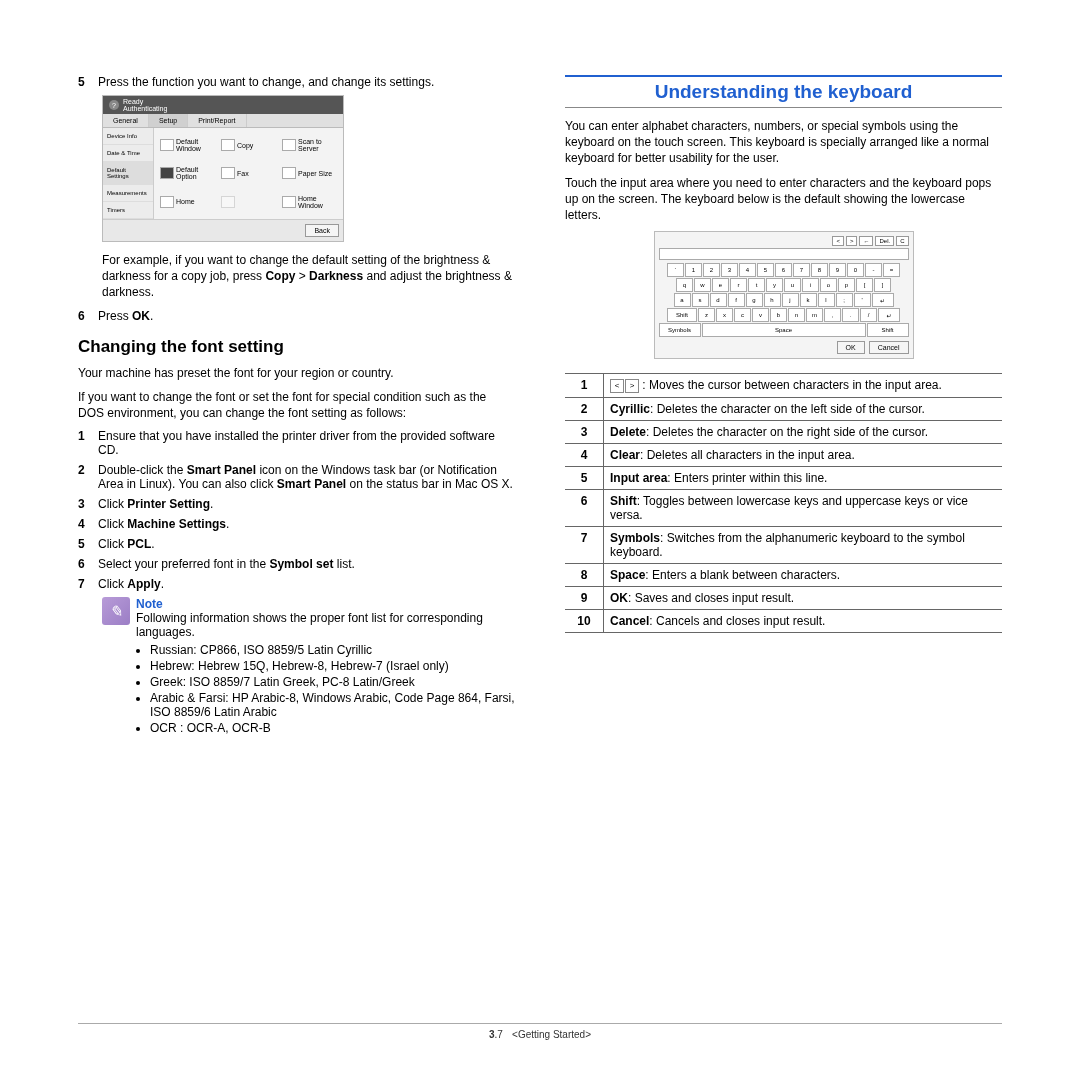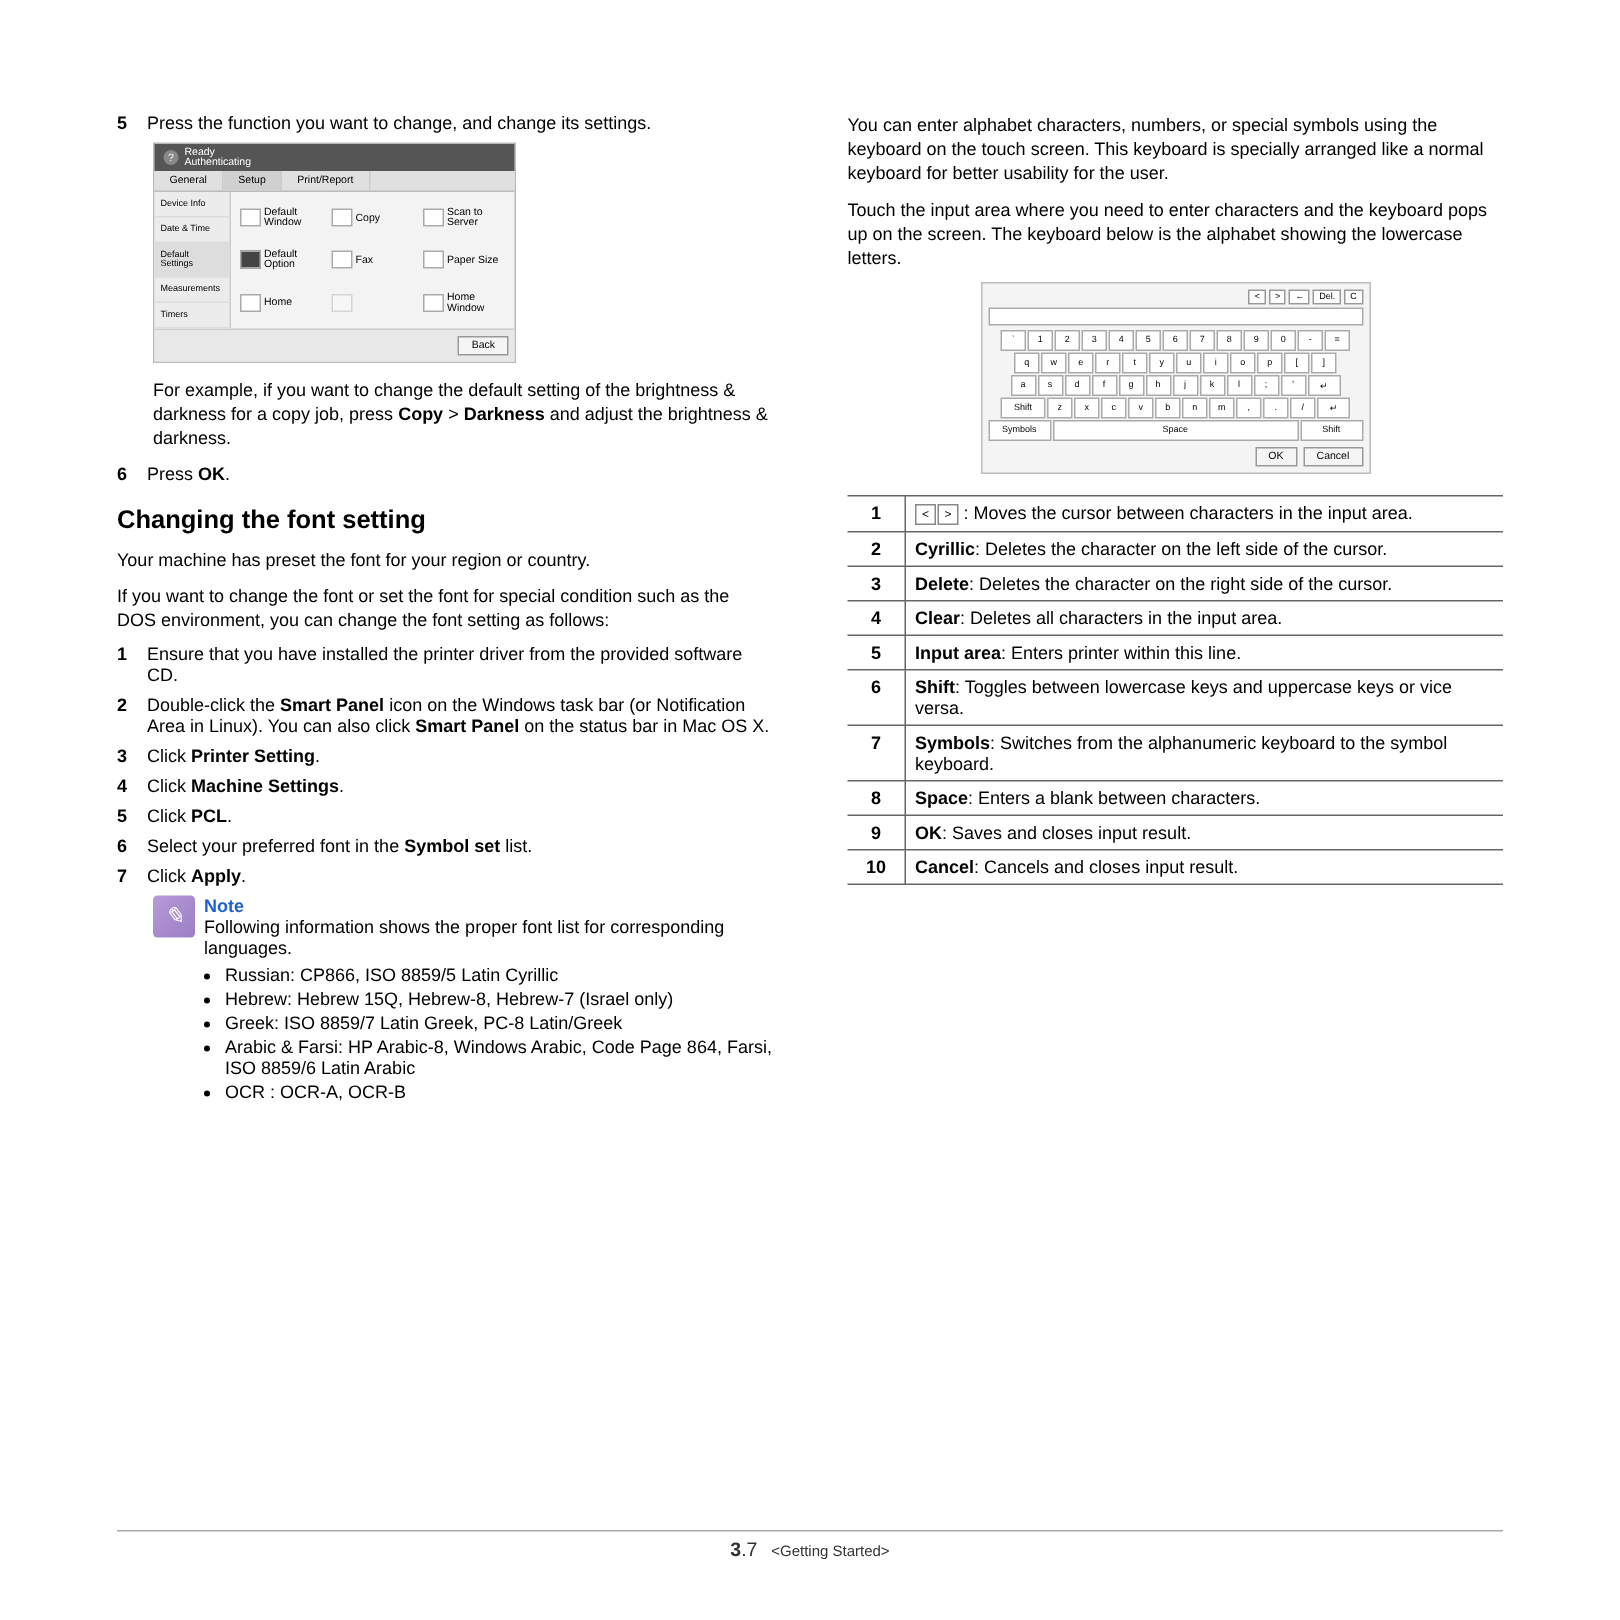--- a/index.html
+++ b/index.html
@@ -173,21 +173,21 @@
     display:inline-flex;gap:1px;vertical-align:middle;
   }
   .arrow-btns span {
     width:12px;height:12px;border:1px solid #888;background:#fff;display:inline-flex;align-items:center;justify-content:center;font-size:8px;
   }
 
   .footer {
     text-align:center;font-size:11px;color:#333;margin-top:20px;
     border-top:1px solid #aaa;padding-top:4px;
   }
-  .footer .pg { font-size:13px; }
+  .footer .pg { font-size:10px; }
 </style>
 </head>
 <body>
 
 <div class="page">
   <div class="columns">
 
     <div class="col">
       <div class="numlist">
         <div class="num">5</div>
@@ -312,22 +312,23 @@
             <li>Hebrew: Hebrew 15Q, Hebrew-8, Hebrew-7 (Israel only)</li>
             <li>Greek: ISO 8859/7 Latin Greek, PC-8 Latin/Greek</li>
             <li>Arabic &amp; Farsi: HP Arabic-8, Windows Arabic, Code Page 864, Farsi, ISO 8859/6 Latin Arabic</li>
             <li>OCR : OCR-A, OCR-B</li>
           </ul>
         </div>
       </div>
     </div>
 
     <div class="col">
+      <div class="heading-main">Understanding the keyboard</div>
       <p>You can enter alphabet characters, numbers, or special symbols using the keyboard on the touch screen. This keyboard is specially arranged like a normal keyboard for better usability for the user.</p>
-      <p>Touch the input area where you need to enter characters and the keyboard pops up on the screen. The keyboard below is the alphabet showing the lowercase letters.</p>
+      <p>Touch the input area where you need to enter characters and the keyboard pops up on the screen. The keyboard below is the default showing the lowercase letters.</p>
 
       <div class="keyboard">
         <div class="kb-top">
           <div>&lt;</div>
           <div>&gt;</div>
           <div>←</div>
           <div>Del.</div>
           <div>C</div>
         </div>
         <div class="kb-input"></div>

